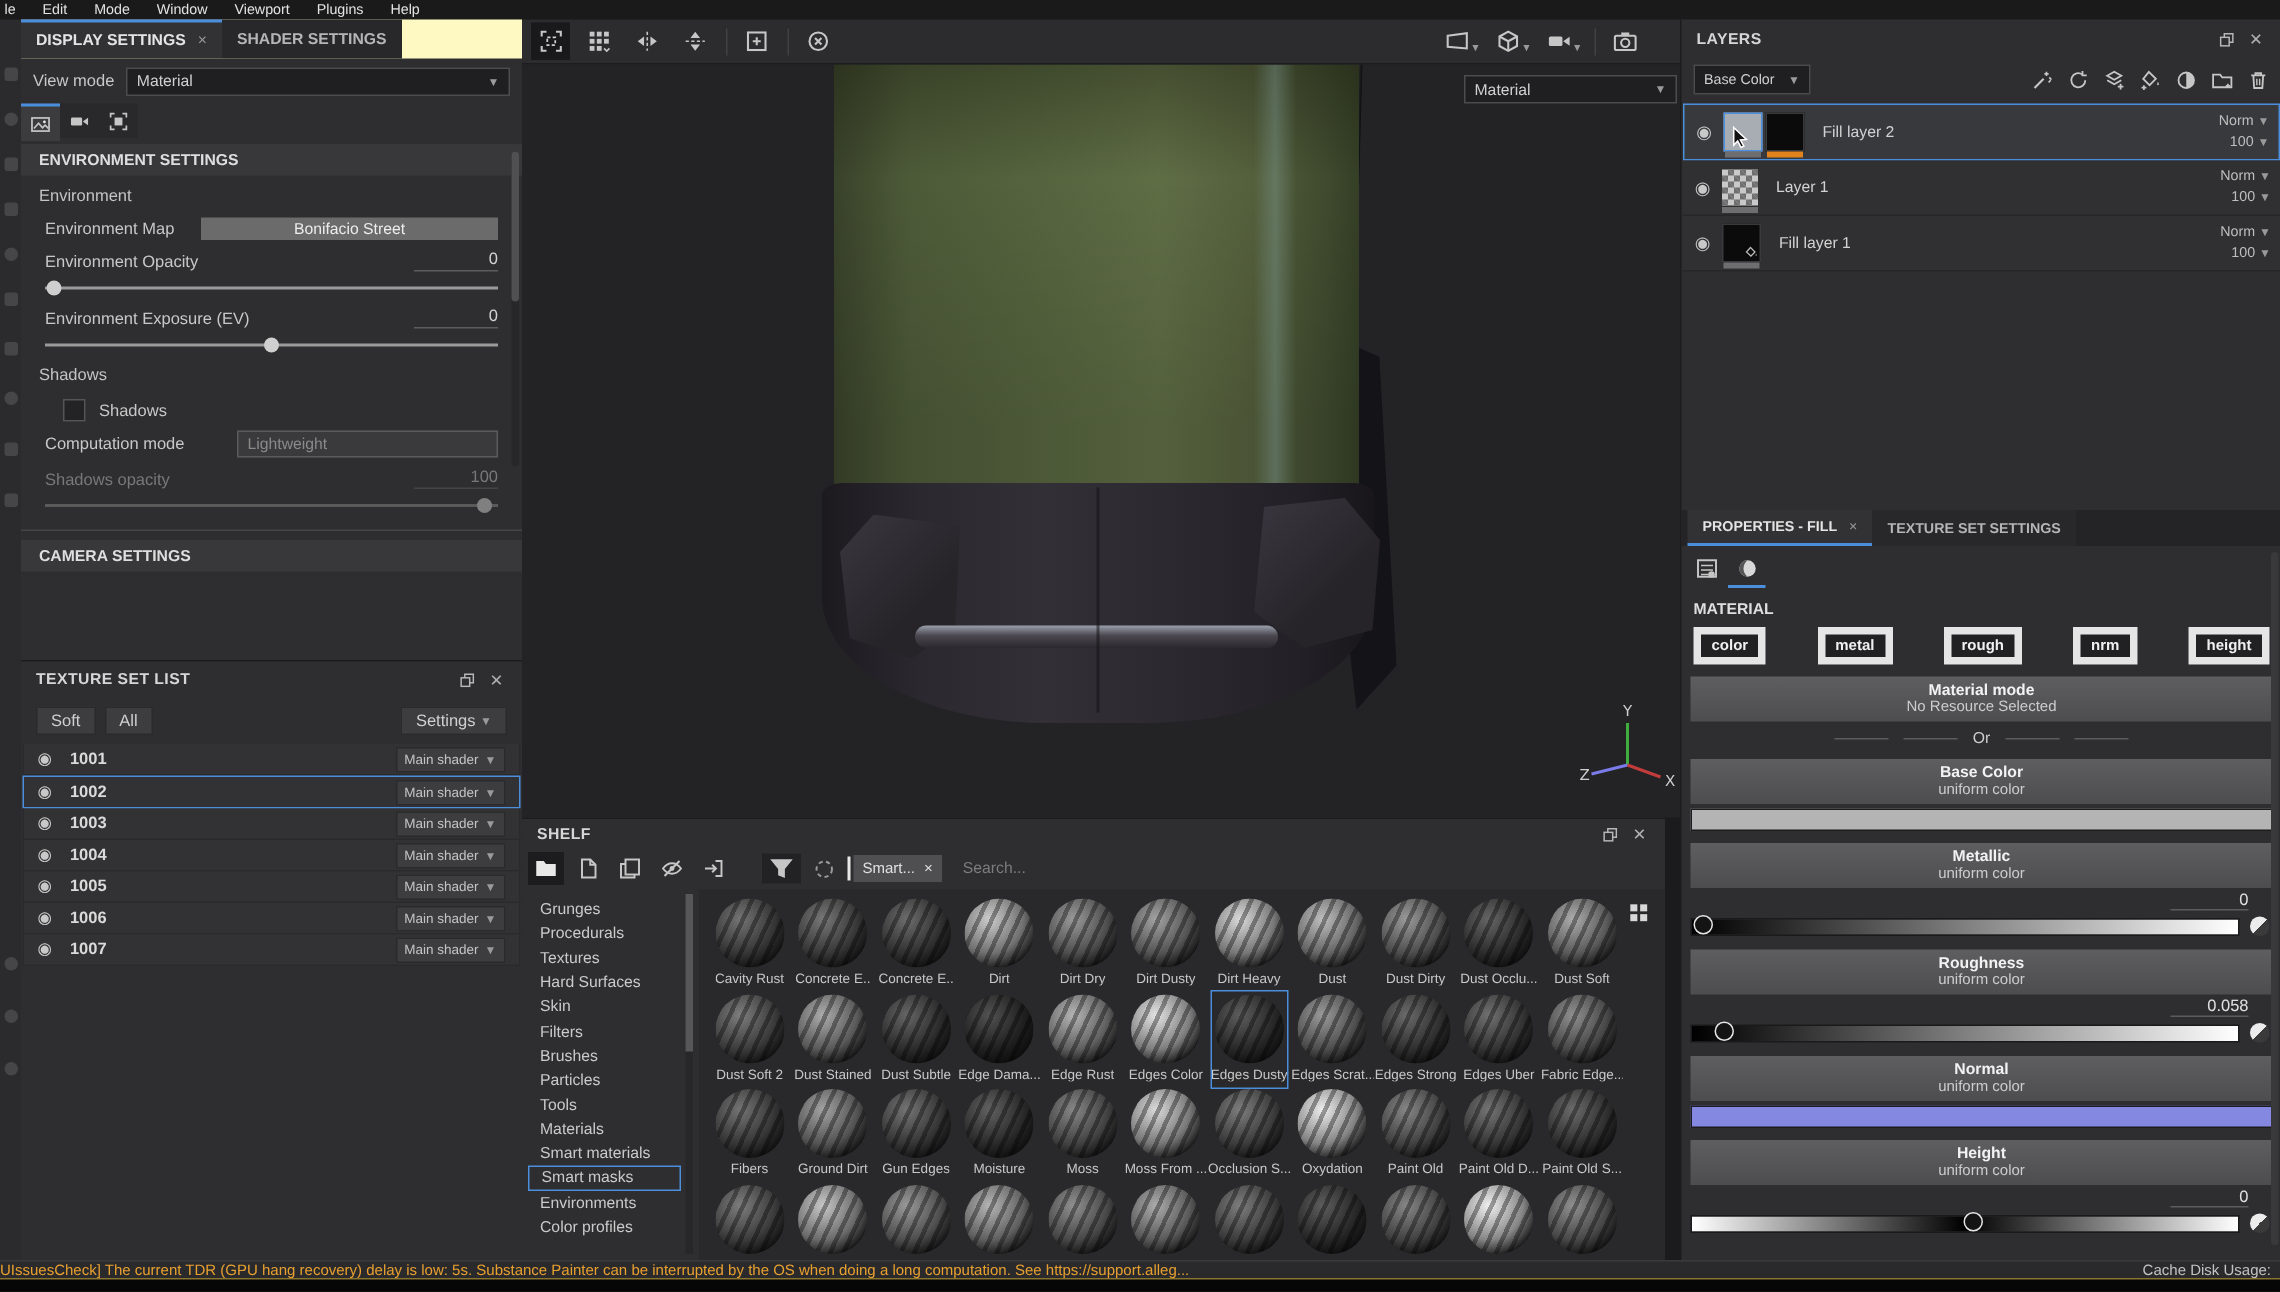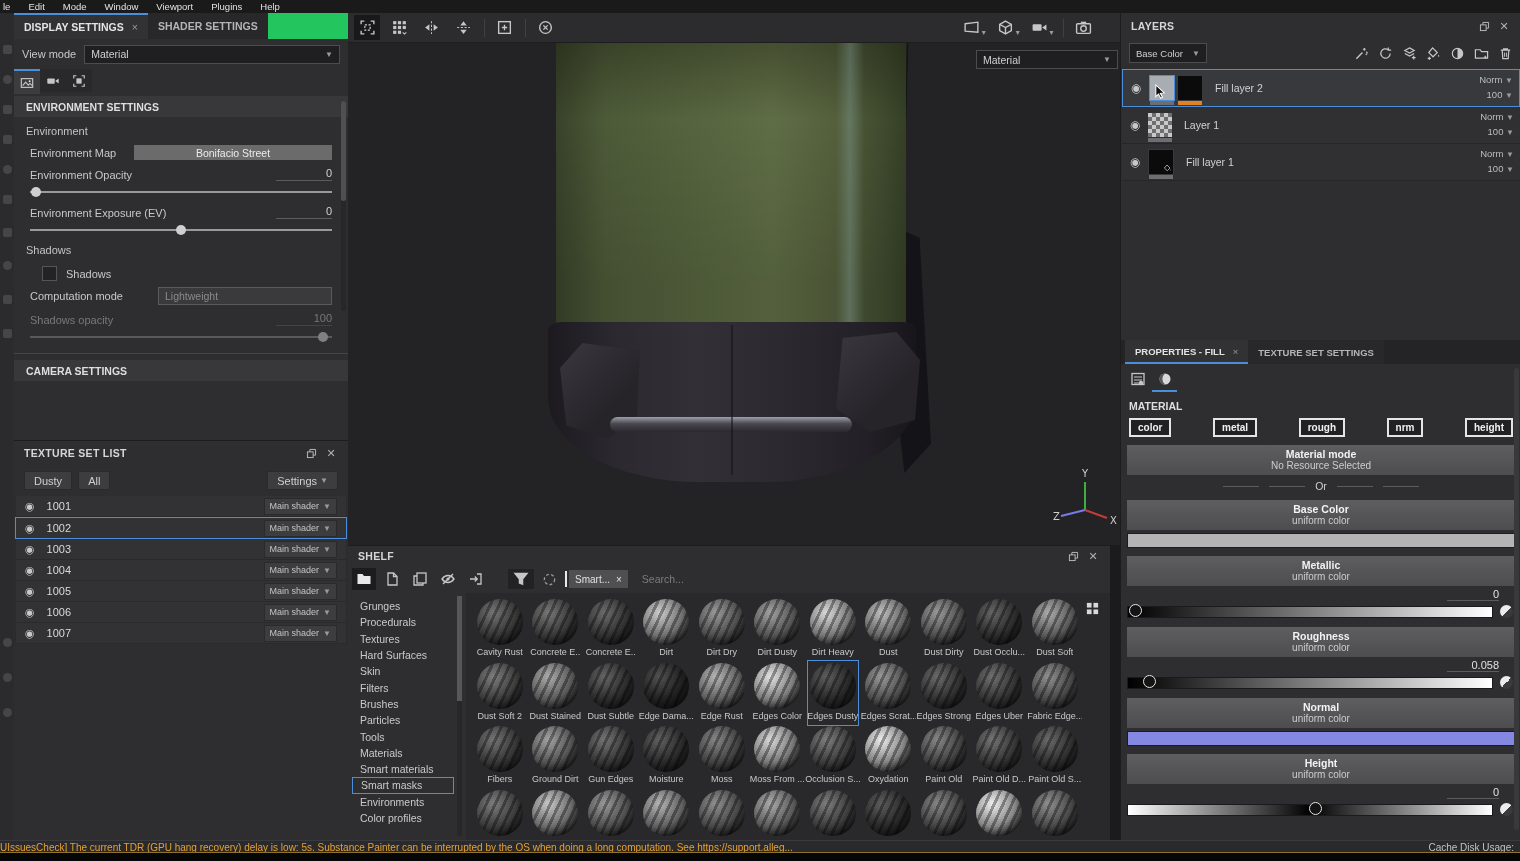--- a/index.html
+++ b/index.html
@@ -20,21 +20,21 @@
   .tool-frag.round{border-radius:50%;}
 
   
   .panel{background:#2e2e30;}
   .panel-title{font-weight:bold;font-size:10.5px;color:#d6d6d6;letter-spacing:.3px;}
   .winbtn{color:#b0b0b0;font-size:11px;width:14px;height:14px;display:flex;align-items:center;justify-content:center;}
   .chev{font-size:8px;color:#9a9a9a;}
 
   
   #ds-panel{left:14px;top:13px;width:334px;height:427px;}
-  #ds-tabs{height:26px;background:#22c55e;display:flex;text-align:center;}
+  #ds-tabs{height:26px;background:#fef9c3;display:flex;text-align:center;}
   .tab{padding:0 10px;display:flex;align-items:center;gap:8px;font-weight:bold;font-size:10.5px;color:#b5b5b5;background:#28282a;}
   .tab.active{background:#323234;color:#e4e4e4;border-top:2px solid #4b8edb;}
   .tab .x{font-weight:normal;color:#9a9a9a;}
   #ds-viewmode{height:30px;display:flex;align-items:center;padding:0 8px;gap:8px;}
   .select{background:#1f1f21;border:1px solid #4c4c4e;height:17px;display:flex;align-items:center;justify-content:space-between;padding:0 6px;color:#d0d0d0;font-size:10.5px;}
   #ds-iconrow{height:25px;display:flex;}
   .ds-iconbtn{width:26px;height:23px;display:flex;align-items:center;justify-content:center;background:#29292b;}
   .ds-iconbtn.active{background:#3c3c3e;border-top:2px solid #4b8edb;}
   .ds-iconbtn .icon{width:16px;height:14px;}
   .sec-header{height:21px;background:#38383b;display:flex;align-items:center;padding:0 12px;font-weight:bold;font-size:10.5px;color:#dedede;margin-top:2px;}
@@ -60,21 +60,21 @@
 
   
   #ts-panel{left:14px;top:440px;width:334px;height:400px;border-top:1px solid #1c1c1c;}
   .panel-head{height:24px;display:flex;align-items:center;padding:0 10px;gap:6px;}
   .panel-head .spacer{flex:1;}
   #ts-btnrow{display:flex;align-items:center;padding:6px 10px 6px;gap:6px;}
   .sbtn{background:#3d3d3f;border:1px solid #2a2a2c;height:17px;padding:0 9px;display:flex;align-items:center;color:#cfcfcf;}
   .ts-row{position:relative;height:20px;margin:0 1px;background:#323234;border:1px solid #2a2a2c;border-top:none;display:flex;align-items:center;padding:0 9px;gap:12px;}
   .ts-row.sel{border:1px solid #4b8edb;}
   .radio{color:#c8c8c8;font-size:11px;line-height:1;}
-  .ts-id{font-weight:normal;color:#dadada;}
+  .ts-id{font-weight:bold;color:#dadada;}
   .ts-shader{margin-left:auto;background:#3d3d3f;border:1px solid #2a2a2c;height:15px;padding:0 5px;display:flex;align-items:center;gap:4px;font-size:9px;color:#c4c4c4;}
 
   
   #viewport{left:348px;top:13px;width:772px;height:532px;background:#232325;overflow:hidden;}
   #vp-toolbar{position:absolute;left:0;top:0;width:100%;height:29px;background:#2c2c2e;border-bottom:1px solid #1d1d1f;display:flex;align-items:center;}
   .vp-btn{width:26px;height:25px;display:flex;align-items:center;justify-content:center;margin-left:6px;}
   .vp-btn.active{background:#19191b;}
   .vp-btn .icon{width:17px;height:17px;}
   .vp-sep{width:1px;height:18px;background:#414143;margin-left:8px;}
   #vp-right{position:absolute;right:24px;top:0;height:29px;display:flex;align-items:center;}
@@ -143,21 +143,21 @@
   #props{left:1120px;top:340px;width:400px;height:500px;border-left:1px solid #1c1c1c;}
   #pr-tabs{height:24px;background:#242426;display:flex;padding-left:4px;}
   #pr-tabs .tab{font-size:9.5px;}
   #pr-tabs .tab.active{border-top:none;border-bottom:2px solid #4b8edb;}
   #pr-iconrow{display:flex;padding:4px 0 0 4px;gap:2px;}
   .pr-iconbtn{width:25px;height:22px;display:flex;align-items:center;justify-content:center;}
   .pr-iconbtn.active{border-bottom:2px solid #4b8edb;}
   .pr-iconbtn .icon{width:16px;height:16px;}
   #pr-material-lbl{font-weight:bold;font-size:10.5px;color:#dedede;padding:8px 8px 4px;}
   #pr-chips{display:flex;justify-content:space-between;padding:2px 8px 0;}
-  .chip{border:2px solid #e5e5e5;background:#212124;color:#f0f0f0;font-weight:bold;font-size:10px;padding:2px 7px;}
+  .chip{border:5px solid #e5e5e5;background:#212124;color:#f0f0f0;font-weight:bold;font-size:10px;padding:2px 7px;}
   #matmode-btn,.pbtn{margin:8px 6px 0;background:linear-gradient(180deg,#5e5e61,#4d4d50);text-align:center;padding:3px 0 4px;}
   .pbtn-title{font-weight:bold;color:#f2f2f2;font-size:10.5px;}
   .pbtn-sub{color:#cccccc;font-size:10px;}
   #or-row{display:flex;align-items:center;justify-content:center;gap:10px;color:#cfcfcf;margin-top:5px;font-size:10.5px;}
   .or-dash{width:36px;height:0;border-top:1px solid #5c5c5e;}
   .pswatch{margin:3px 6px 0;height:13px;border:1px solid #1c1c1e;}
   .pval-row{display:flex;justify-content:flex-end;padding:2px 22px 0;}
   .pval{min-width:52px;text-align:right;border-bottom:1px solid #5c5c5e;color:#e0e0e0;}
   .pslider{position:relative;margin:3px 6px 0;height:15px;}
   .ptrack{position:absolute;left:0;top:2px;right:22px;height:10px;border:1px solid #1a1a1c;}
@@ -307,21 +307,21 @@
     <span class="spacer"></span>
     <span class="winbtn icon" style="width:13px;height:13px">
         <svg viewBox="0 0 16 16">
           <rect x="3" y="6" width="7" height="7" stroke="#b8b8b8" fill="none" stroke-width="1.2"></rect>
           <path d="M6 6V3h7v7h-3" stroke="#b8b8b8" fill="none" stroke-width="1.2"></path>
         </svg>
       </span>
     <span class="winbtn">✕</span>
   </div>
   <div id="ts-btnrow">
-    <div class="sbtn">Dusty</div>
+    <div class="sbtn">Soft</div>
     <div class="sbtn">All</div>
     <span class="spacer" style="flex:1"></span>
     <div class="sbtn"><span>Settings</span>&nbsp;<span class="chev">▼</span></div>
   </div>
   <div id="ts-rows">
       <div class="ts-row">
         <span class="radio">◉</span>
         <span class="ts-id">1001</span>
         <div class="ts-shader">
           <span>Main shader</span>

